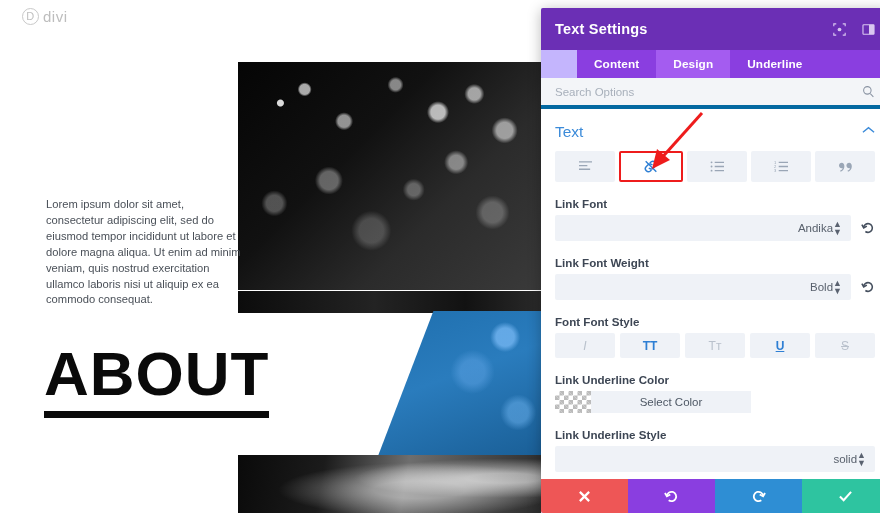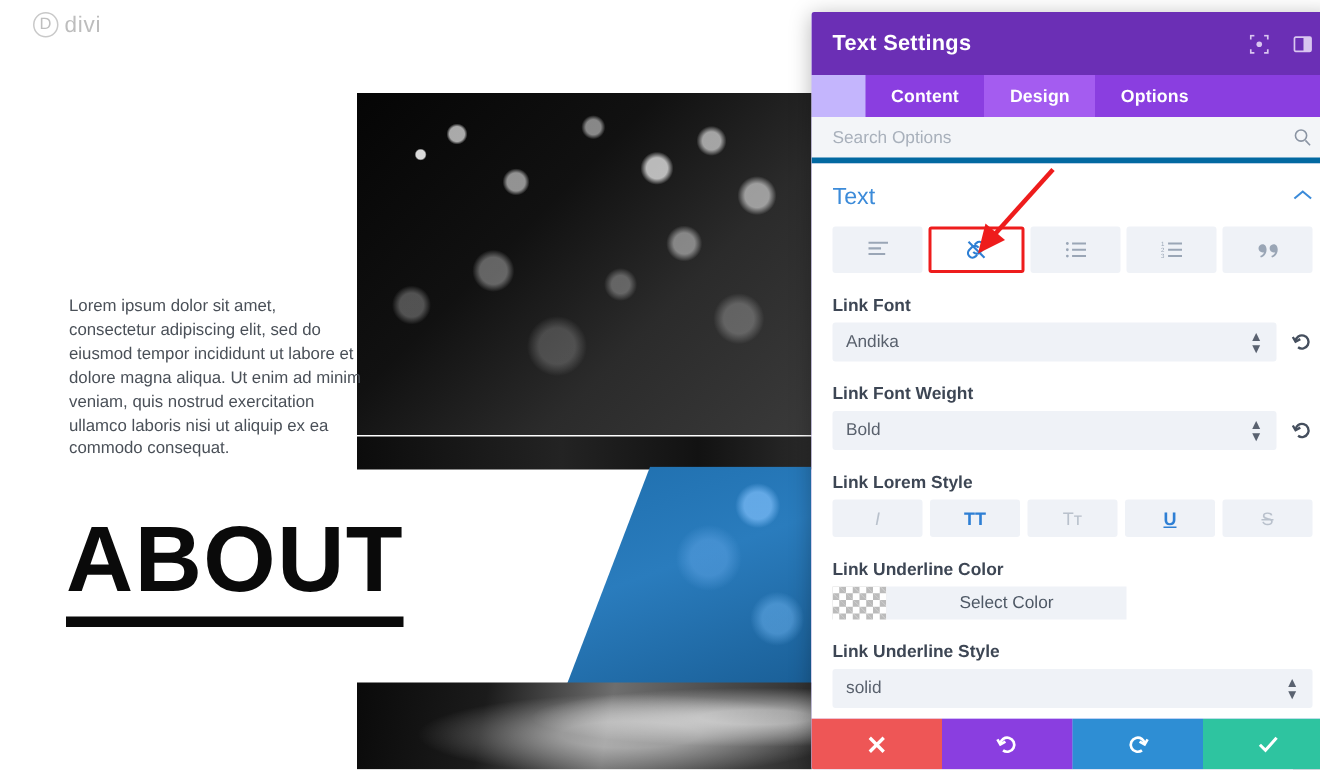--- a/index.html
+++ b/index.html
@@ -141,21 +141,21 @@
   }
 
   .field { margin-top: 15px; }
   .field-label { font-size: 11.6px; color:#3d4654; margin-bottom: 5px; font-weight: bold; }
   .field-ctrl { display:flex; align-items:center; gap: 10px; }
   .select {
     flex: 1; height: 26px; background:#eff2f7; border:0; border-radius:2px;
     display:flex; align-items:center; padding: 0 9px;
     font-size: 11.5px; color:#59616d; position: relative; cursor:pointer;
   }
-  .select .val { flex:1; }
+  .select .val { flex:1;text-align:right; }
   .spin { color:#5a6270; font-size:9px; line-height:.9; text-align:center; }
   .reset { color:#454f5e; cursor:pointer; line-height:0; }
 
   .style-row { display:flex; gap:5px; margin-top: 2px; }
   .style-btn {
     flex:1; height:25px; background:#eff2f7; border-radius:2px;
     display:flex; align-items:center; justify-content:center;
     font-size: 12px; color:#b9c1cc; cursor:pointer;
   }
   .style-btn.active { color:#2e7fd4; font-weight:bold; }
@@ -226,21 +226,21 @@
             <rect x="1.2" y="2.2" width="13.6" height="11.6" rx="1"></rect>
             <rect x="8.6" y="2.2" width="6.2" height="11.6" fill="#d9c6f0" stroke="none"></rect>
           </svg>
         </span>
       </div>
     </div>
 
     <div class="tabs">
       <div class="tab">Content</div>
       <div class="tab active">Design</div>
-      <div class="tab">Options</div>
+      <div class="tab">Underline</div>
     </div>
 
     <div class="search-row">
       <input class="search-input" type="text" placeholder="Search Options" style="">
       <span class="search-icon">
         <svg width="13" height="13" viewBox="0 0 16 16" fill="none" stroke="#8a94a3" stroke-width="1.3">
           <circle cx="6.6" cy="6.6" r="4.6"></circle>
             <path d="M10.2 10.6L14 14.6"></path>
         </svg>
       </span>
@@ -319,21 +319,21 @@
           <span class="reset">
             <svg width="14" height="14" viewBox="0 0 16 16" fill="none" stroke="#454f5e" stroke-width="1.8">
               <path d="M3 7.5A5 5 0 1 1 5 12"></path>
                 <path d="M1 4.2l2.1 3.6 3.6-2"></path>
             </svg>
           </span>
         </div>
       </div>
 
       <div class="field">
-        <div class="field-label">Link Lorem Style</div>
+        <div class="field-label">Font Font Style</div>
         <div class="style-row">
           <div class="style-btn">
             <i>I</i>
           </div>
           <div class="style-btn active">TT</div>
           <div class="style-btn">Tт</div>
           <div class="style-btn active">
             <u>U</u>
           </div>
           <div class="style-btn">

